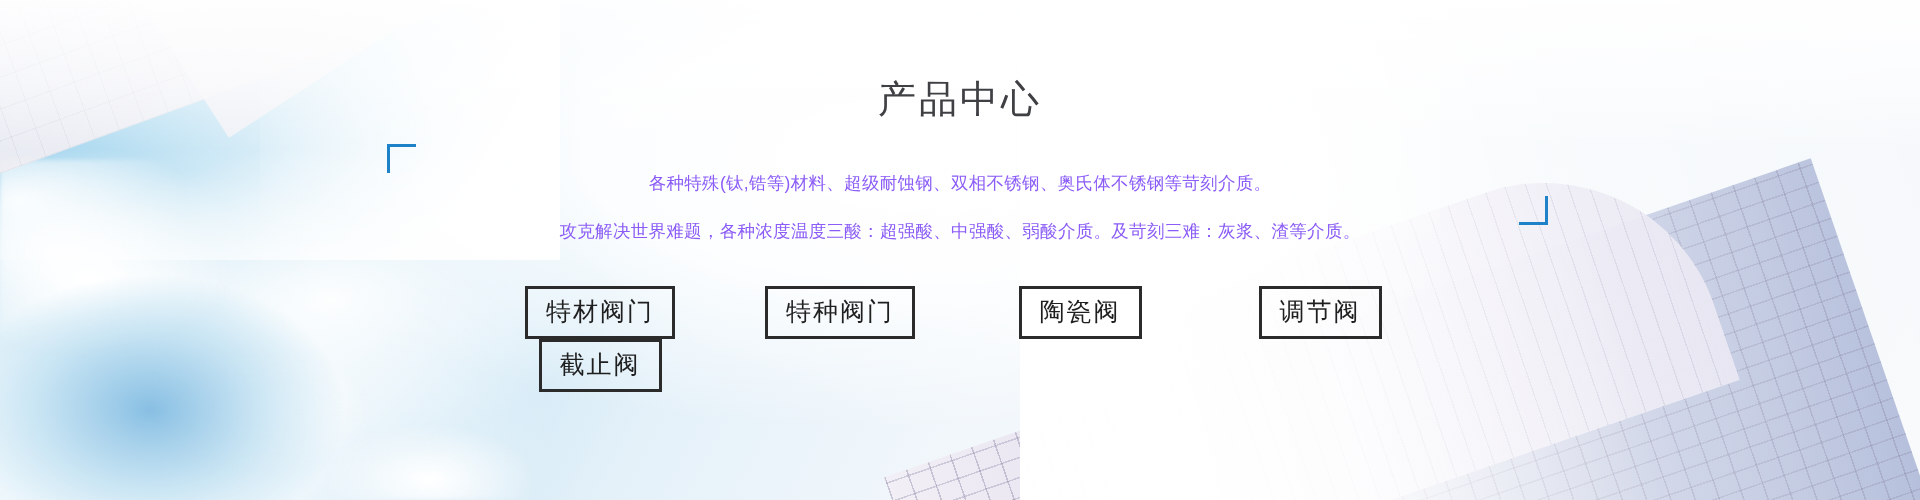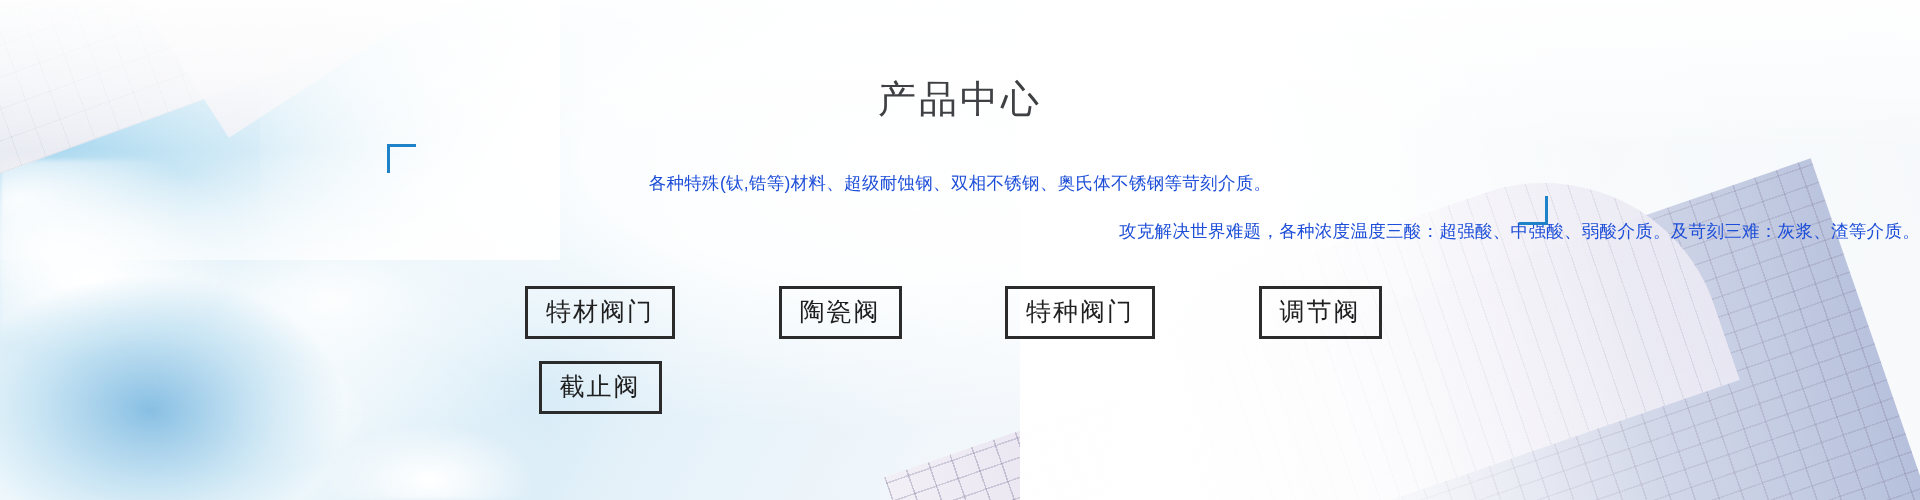--- a/index.html
+++ b/index.html
@@ -90,39 +90,39 @@
 
   .page-title{
     position:absolute;left:0;top:52px;width:1920px;
     text-align:center;
     font-size:38px;font-weight:400;color:#3f4043;
     letter-spacing:3px;line-height:1.2;
   }
 
   .desc{
     position:absolute;left:0;width:1920px;text-align:center;
-    font-size:17.5px;color:#1d4ed8;letter-spacing:.3px;line-height:1.5;
+    font-size:17.5px;color:#8b5cf6;letter-spacing:.3px;line-height:1.5;
   }
   .desc-1{top:152px;}
-  .desc-2{top:200px;text-align:right;}
+  .desc-2{top:200px;}
 
   .bracket{position:absolute;}
   .bracket-tl{
     left:387px;top:144px;width:26px;height:26px;
     border-left:3px solid #1e82c8;border-top:3px solid #1e82c8;
   }
   .bracket-br{
     left:1519px;top:196px;width:26px;height:26px;
     border-right:3px solid #1e82c8;border-bottom:3px solid #1e82c8;
   }
 
   .cat-grid{
     position:absolute;left:480px;top:286px;width:960px;
     display:grid;grid-template-columns:repeat(4,1fr);
-    row-gap:22px;justify-items:center;
+    justify-items:center;
   }
   .cat-btn{
     border:3px solid #2b2b2b;
     background:transparent;
     color:#1f1f1f;
     font-size:25px;letter-spacing:2px;
     line-height:1;
     padding:10px 18px 12px;
     min-width:110px;
     text-align:center;
@@ -156,20 +156,20 @@
     <div class="bracket bracket-tl"></div>
 
     <p class="desc desc-1">各种特殊(钛,锆等)材料、超级耐蚀钢、双相不锈钢、奥氏体不锈钢等苛刻介质。</p>
 
     <p class="desc desc-2">攻克解决世界难题，各种浓度温度三酸：超强酸、中强酸、弱酸介质。及苛刻三难：灰浆、渣等介质。</p>
 
     <div class="bracket bracket-br"></div>
 
     <div class="cat-grid">
       <button class="cat-btn w4">特材阀门</button>
+      <button class="cat-btn w4">特种阀门</button>
       <button class="cat-btn">陶瓷阀</button>
-      <button class="cat-btn w4">特种阀门</button>
       <button class="cat-btn">调节阀</button>
       <button class="cat-btn">截止阀</button>
     </div>
 
   </div>
 </div>
 
 </body></html>

